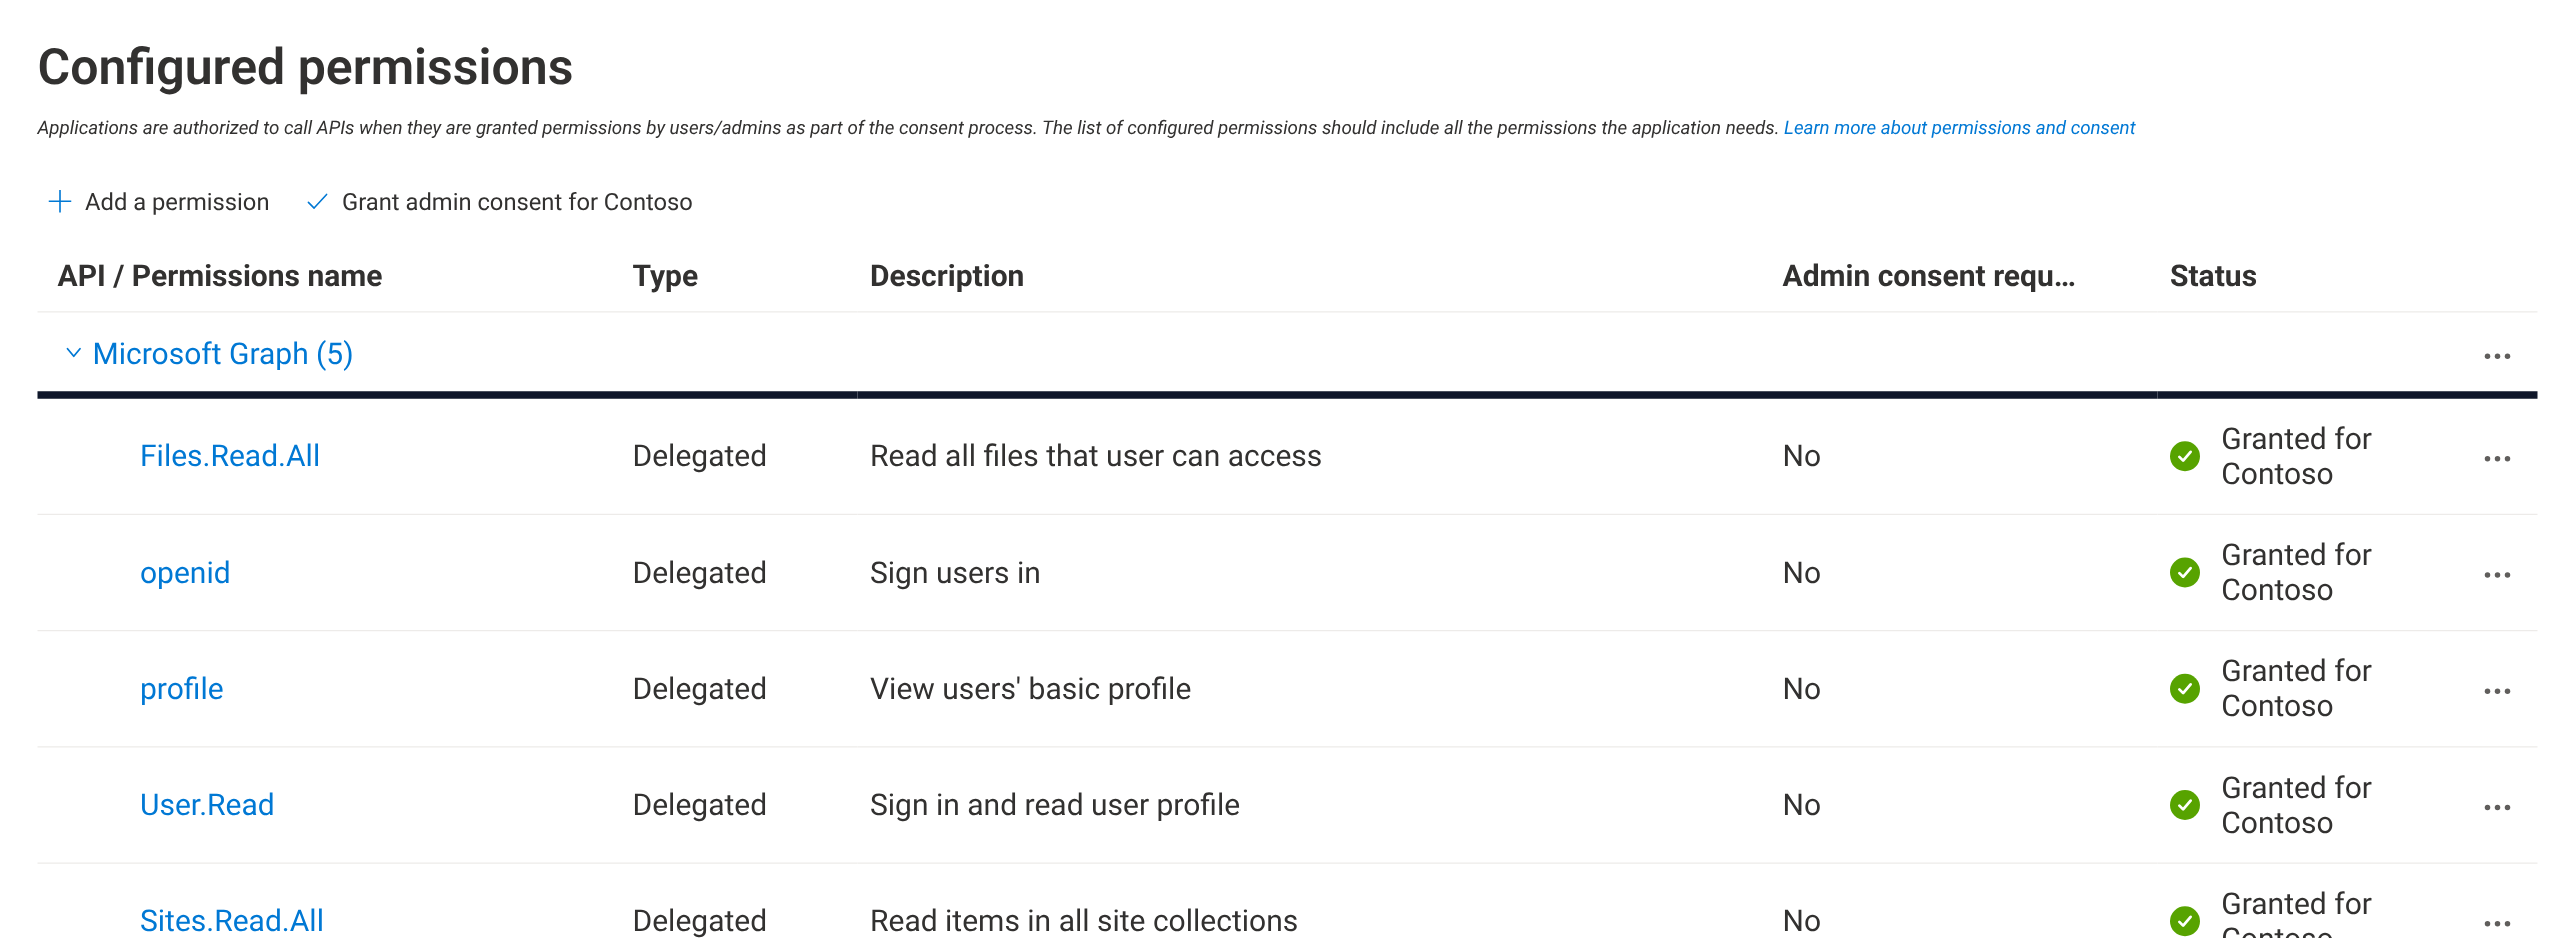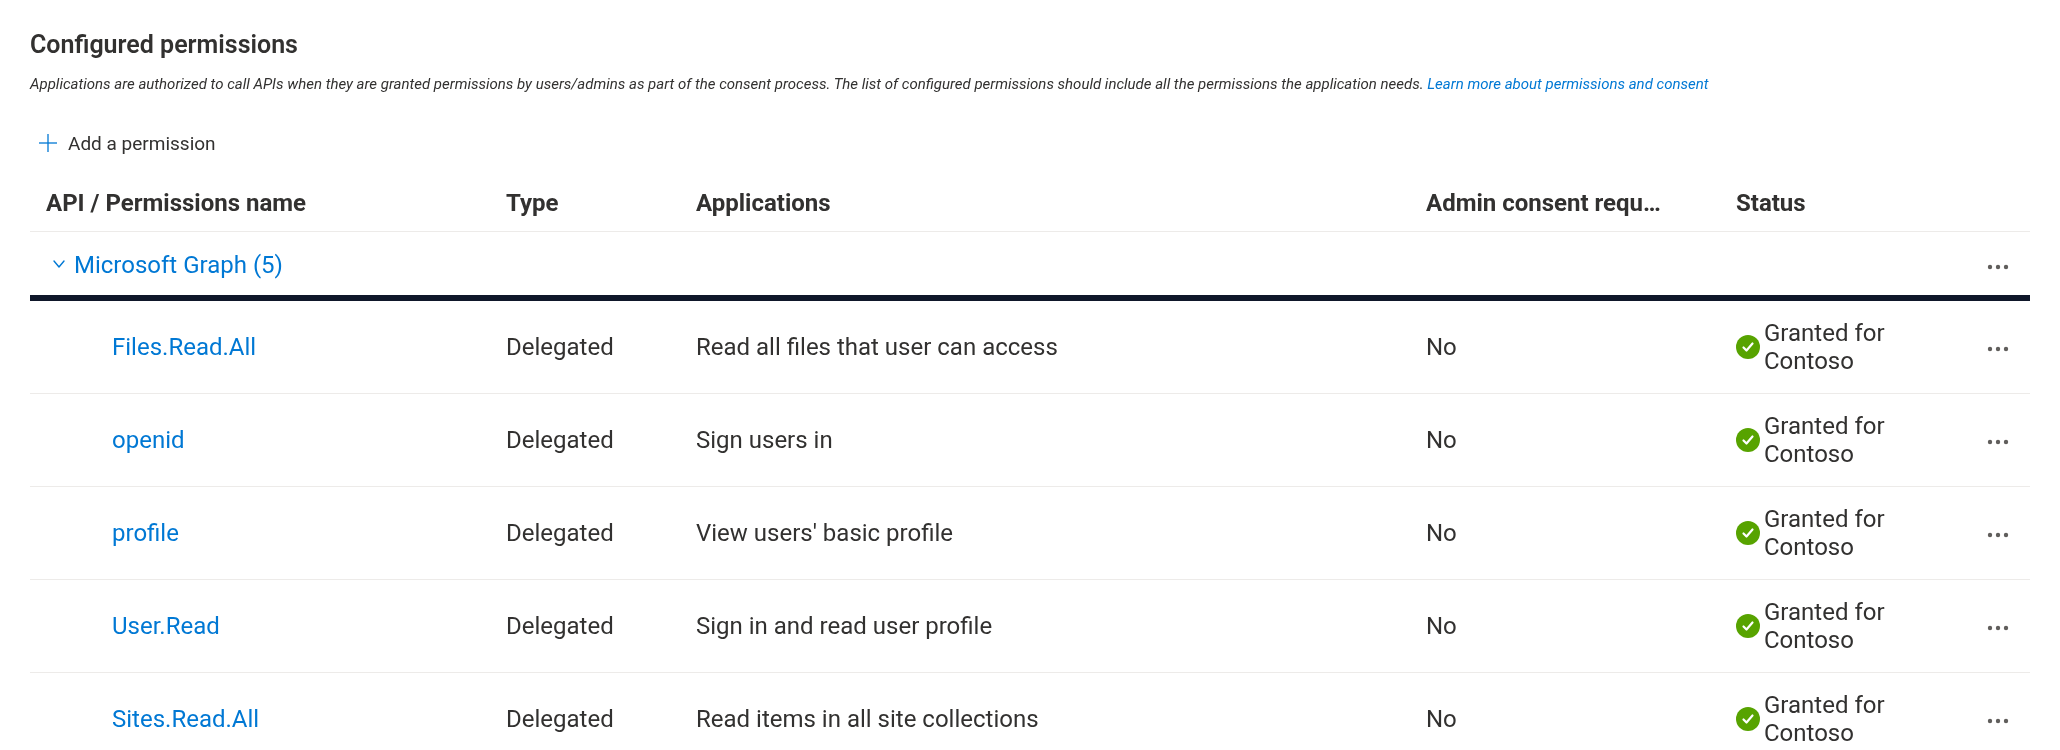--- a/index.html
+++ b/index.html
@@ -8,21 +8,21 @@
     background: #ffffff;
     font-family: "Segoe UI", -apple-system, BlinkMacSystemFont, Roboto, "Helvetica Neue", Arial, sans-serif;
     color: #323130;
     width: 2060px;
   }
   .page {
     padding: 20px 30px 40px 30px;
     box-sizing: border-box;
   }
   h2.title {
-    font-size: 25px;
+    font-size: 40px;
     font-weight: 600;
     margin: 10px 0 14px 0;
     color: #323130;
   }
   .subtitle {
     font-size: 15px;
     line-height: 1.5;
     color: #323130;
     margin: 0 0 36px 0;
     max-width: 2000px;
@@ -85,21 +85,21 @@
   .group-label .chev { width:16px; height:16px; display:inline-flex; }
 
   .perm-row td {
     padding: 18px 10px;
     border-bottom: 1px solid #edebe9;
     vertical-align: middle;
   }
   .perm-row td.api-cell { padding-left: 82px; }
   .perm-link { color:#0078d4; cursor:pointer; }
 
-  .status-cell { display:flex; align-items:center; gap:4px; }
+  .status-cell { display:flex; align-items:center; gap:17px; }
   .check-badge {
     width:24px; height:24px; border-radius:50%;
     background:#57a300;
     display:inline-flex; align-items:center; justify-content:center;
     flex:0 0 24px;
   }
   .check-badge svg { display:block; }
 
   .ell-btn {
     display:inline-flex; align-items:center; justify-content:center;
@@ -121,28 +121,36 @@
   <div class="toolbar">
     <div class="toolbar-item">
       <span class="icon">
         <svg width="20" height="20" viewBox="0 0 20 20" fill="none" stroke="#0078d4" stroke-width="1.3">
           <line x1="10" y1="1" x2="10" y2="19"></line>
             <line x1="1" y1="10" x2="19" y2="10"></line>
         </svg>
       </span>
       <span>Add a permission</span>
     </div>
+    <div class="toolbar-item">
+      <span class="icon">
+        <svg width="22" height="22" viewBox="0 0 22 22" fill="none" stroke="#0078d4" stroke-width="1.4" stroke-linecap="round" stroke-linejoin="round">
+          <polyline points="3,12 8,17 19,5"></polyline>
+        </svg>
+      </span>
+      <span>Grant admin consent for Contoso</span>
+    </div>
   </div>
 
   <table class="perm-table">
     <thead>
       <tr>
         <th class="col-api">API / Permissions name</th>
         <th class="col-type">Type</th>
-        <th class="col-desc">Applications</th>
+        <th class="col-desc">Description</th>
         <th class="col-admin">Admin consent requ…</th>
         <th class="col-status" colspan="2">Status</th>
       </tr>
     </thead>
     <tbody>
 
       <tr class="group-row">
         <td colspan="5">
           <span class="group-label">
             <span class="chev">

